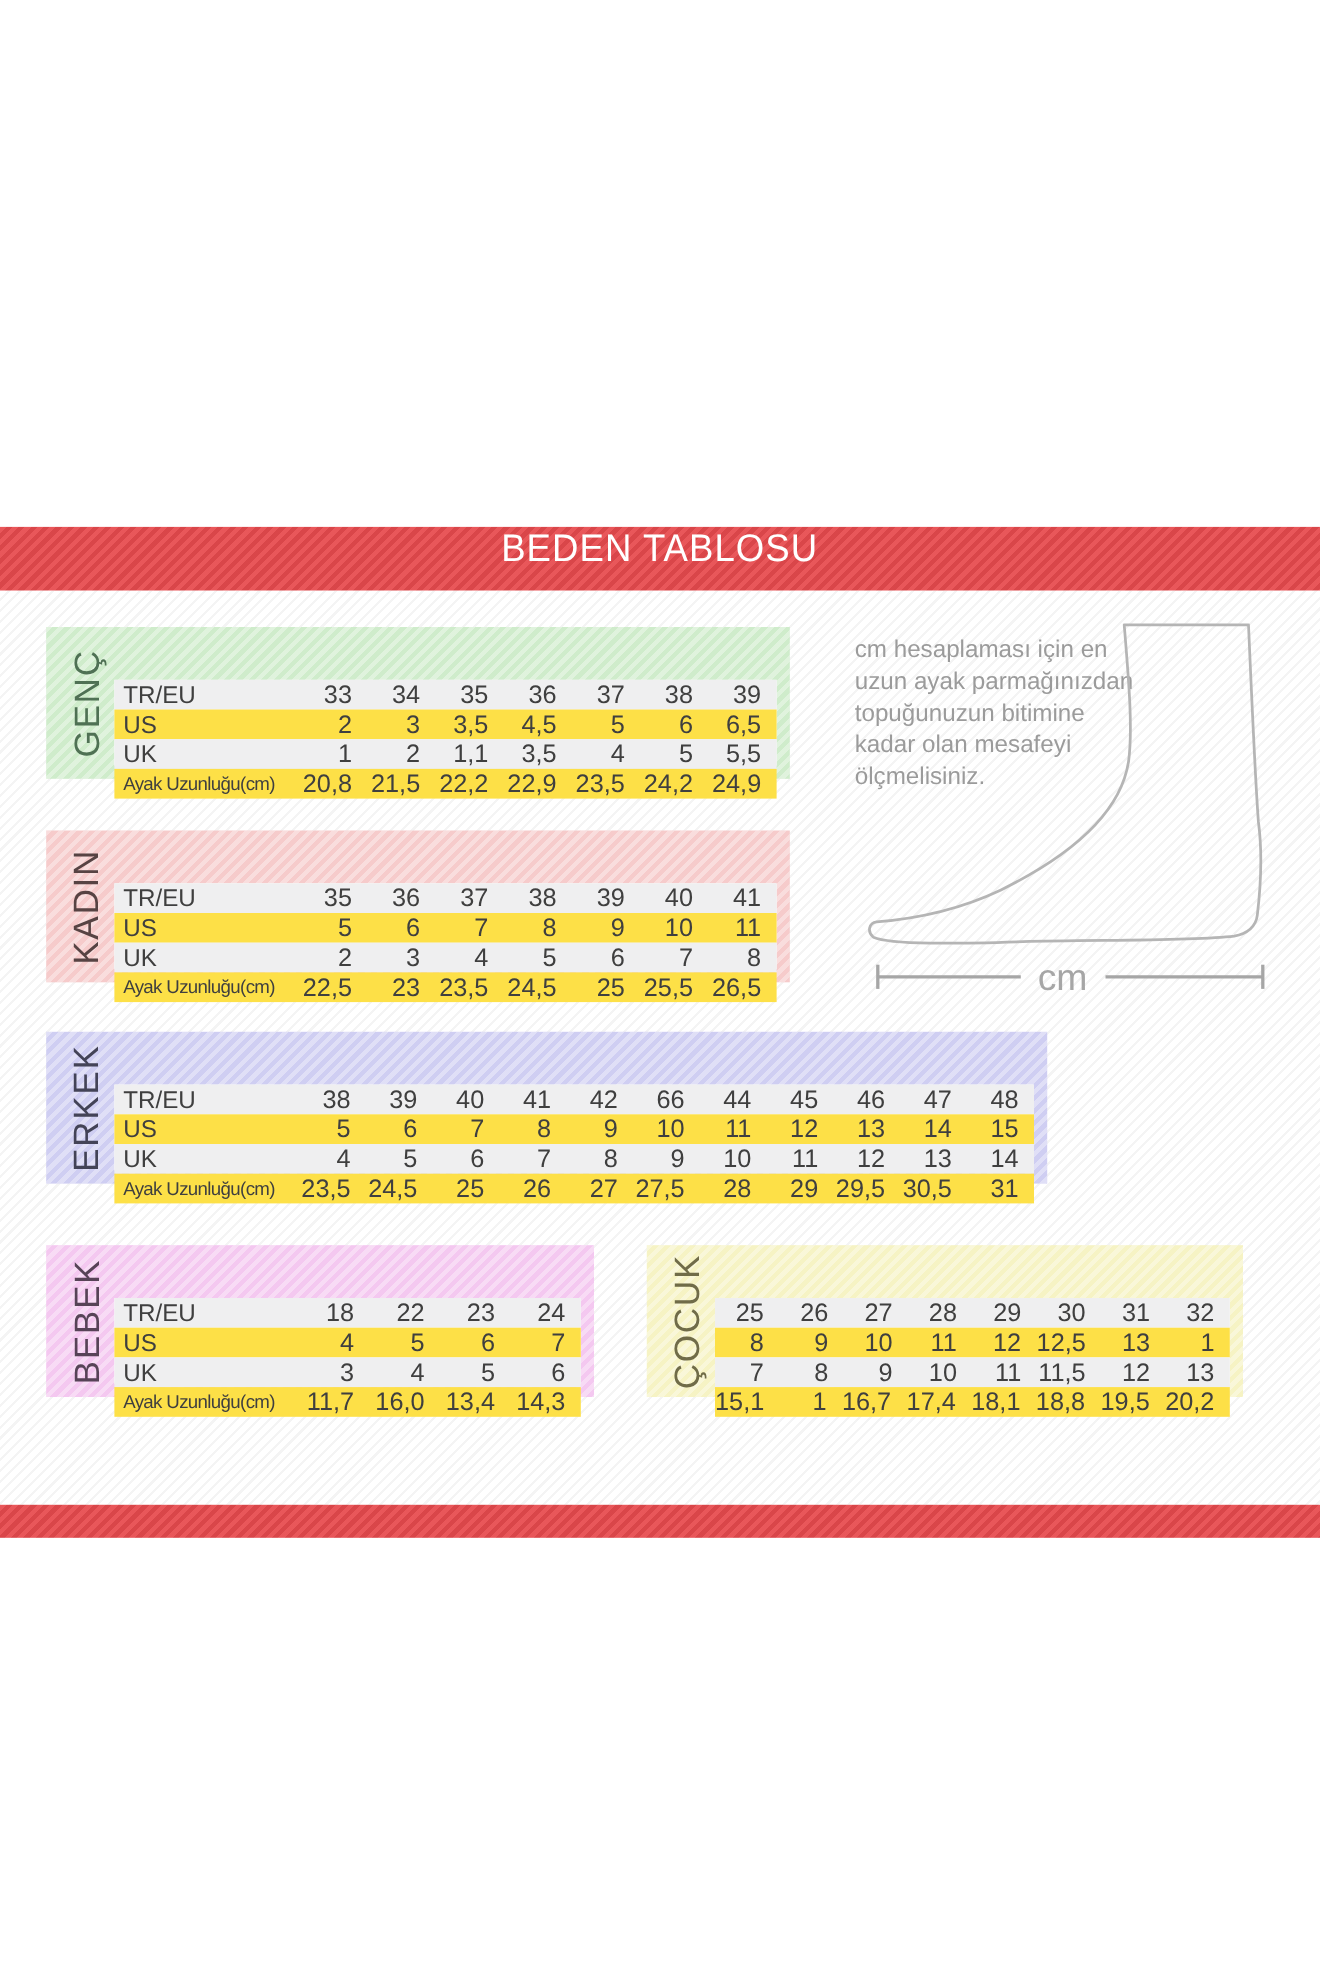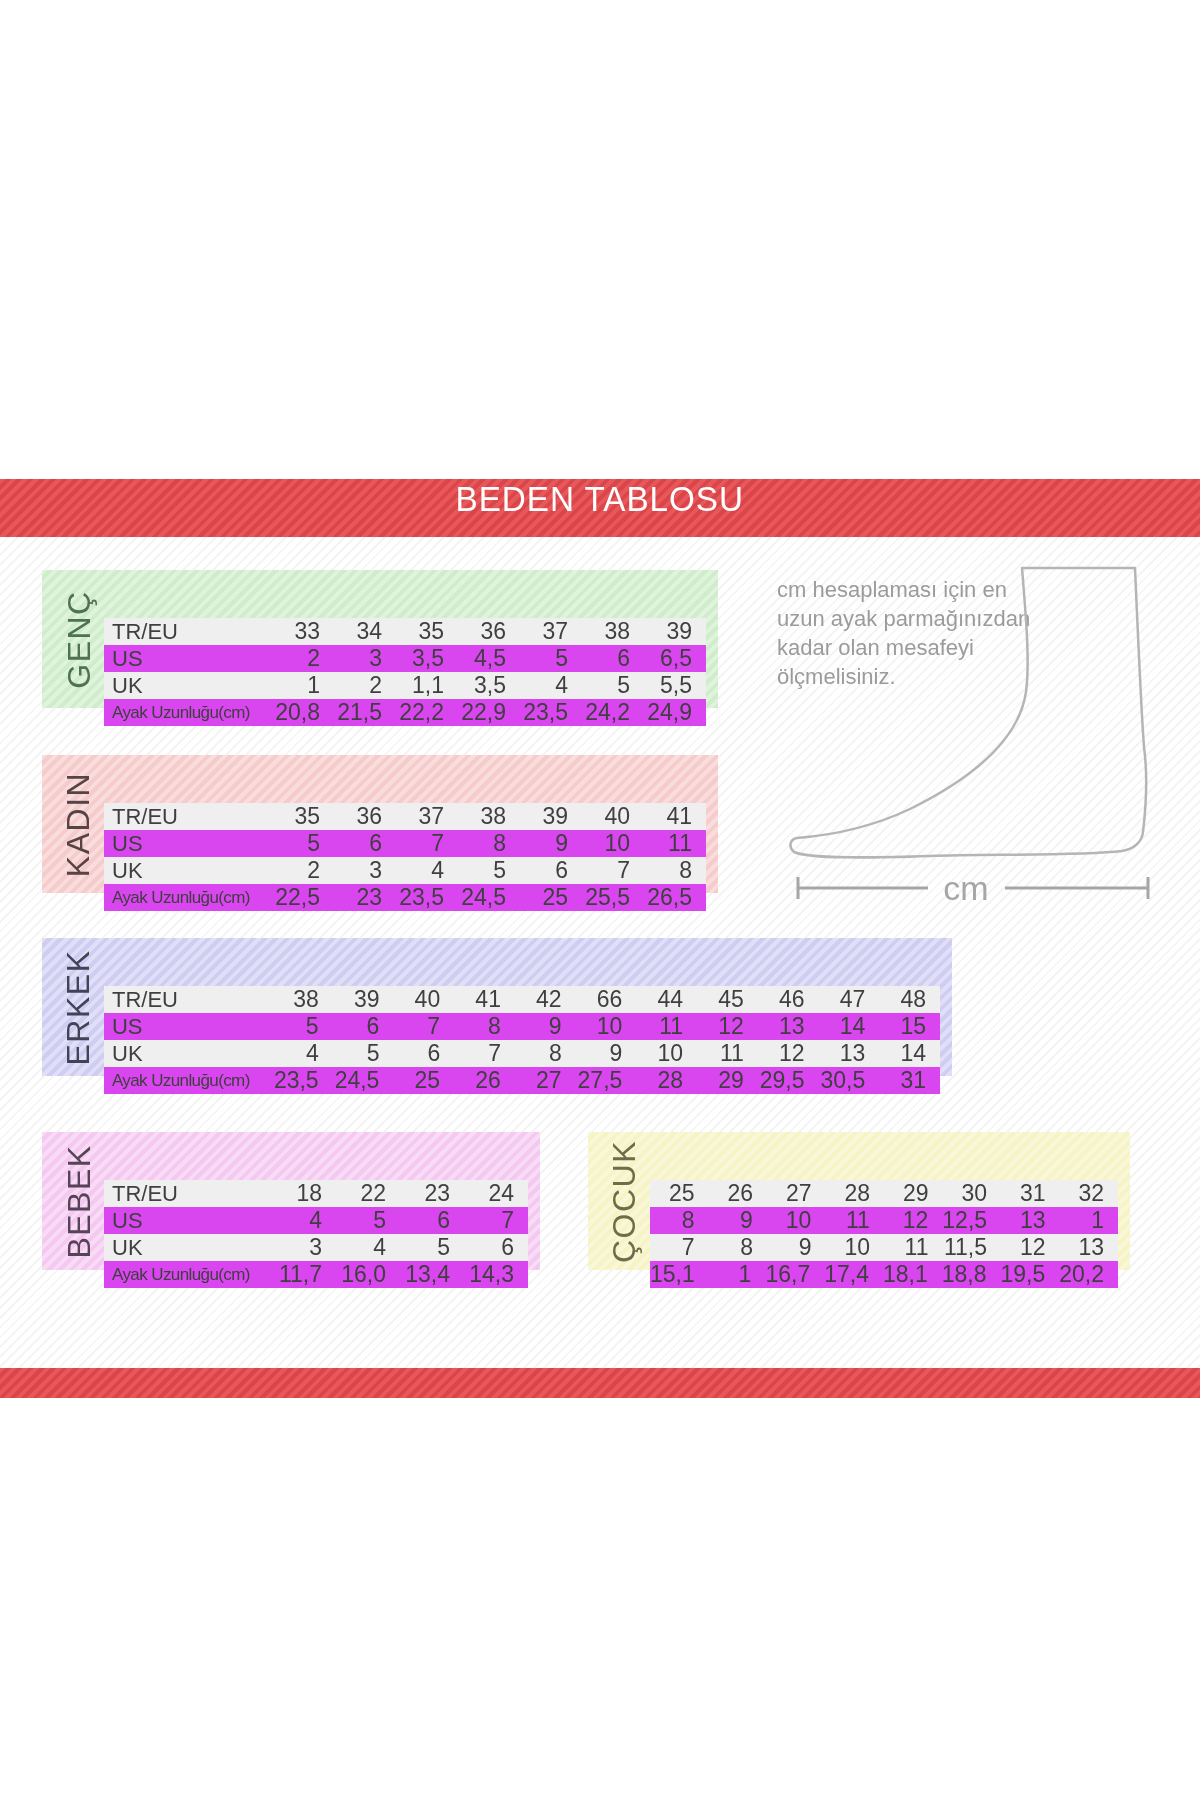--- a/index.html
+++ b/index.html
@@ -31,21 +31,21 @@
   
   .size-table{
     position:absolute;display:flex;padding:12px;box-sizing:border-box;height:138px;
     background-image:repeating-linear-gradient(135deg, rgba(255,255,255,0.35) 0 4px, rgba(255,255,255,0) 4px 8px);
   }
   .label-cell{width:50px;display:flex;align-items:center;justify-content:center;flex:none;}
   .v-label{transform:rotate(-90deg);white-space:nowrap;font-size:32px;letter-spacing:1.5px;font-weight:400;}
   .table-grid{flex:1;display:flex;flex-direction:column;background:#ffffff;margin-top:36px;}
   .t-row{flex:1;display:flex;align-items:center;}
   .t-row.odd{background:var(--row-shade,#efeff0);}
-  .t-row.even{background:#d946ef;justify-content:flex-end;}
+  .t-row.even{background:#fde047;}
   .row-label{width:160px;flex:none;text-align:left;padding-left:8px;font-size:22px;color:var(--text-dark,#3f3f3f);white-space:nowrap;overflow:hidden;}
   .t-row:last-child .row-label{font-size:17px;letter-spacing:-0.6px;}
   .cell{flex:1;text-align:right;padding-right:14px;font-size:23px;color:var(--text-dark,#3f3f3f);white-space:nowrap;}
 
   
   .note{position:absolute;left:777px;top:38px;width:300px;}
   .note-line{font-size:22px;line-height:29px;color:var(--note-gray,#9b9b9b);white-space:nowrap;}
 
   
   .foot-figure{position:absolute;left:750px;top:10px;}
@@ -301,20 +301,21 @@
             <div class="cell">18,8</div>
             <div class="cell">19,5</div>
             <div class="cell">20,2</div>
           </div>
         </div>
     </div>
 
     <div class="note">
       <div class="note-line">cm hesaplaması için en</div>
       <div class="note-line">uzun ayak parmağınızdan</div>
+      <div class="note-line">topuğunuzun bitimine</div>
       <div class="note-line">kadar olan mesafeyi</div>
       <div class="note-line">ölçmelisiniz.</div>
     </div>
 
     <svg class="foot-figure" width="440" height="372" viewBox="0 0 440 372">
       <path d="M272,21
                C276,70 280,115 276,145
                C270,185 235,225 160,262
                C122,280 85,288 47,291
                C40,292 38,300 44,305

